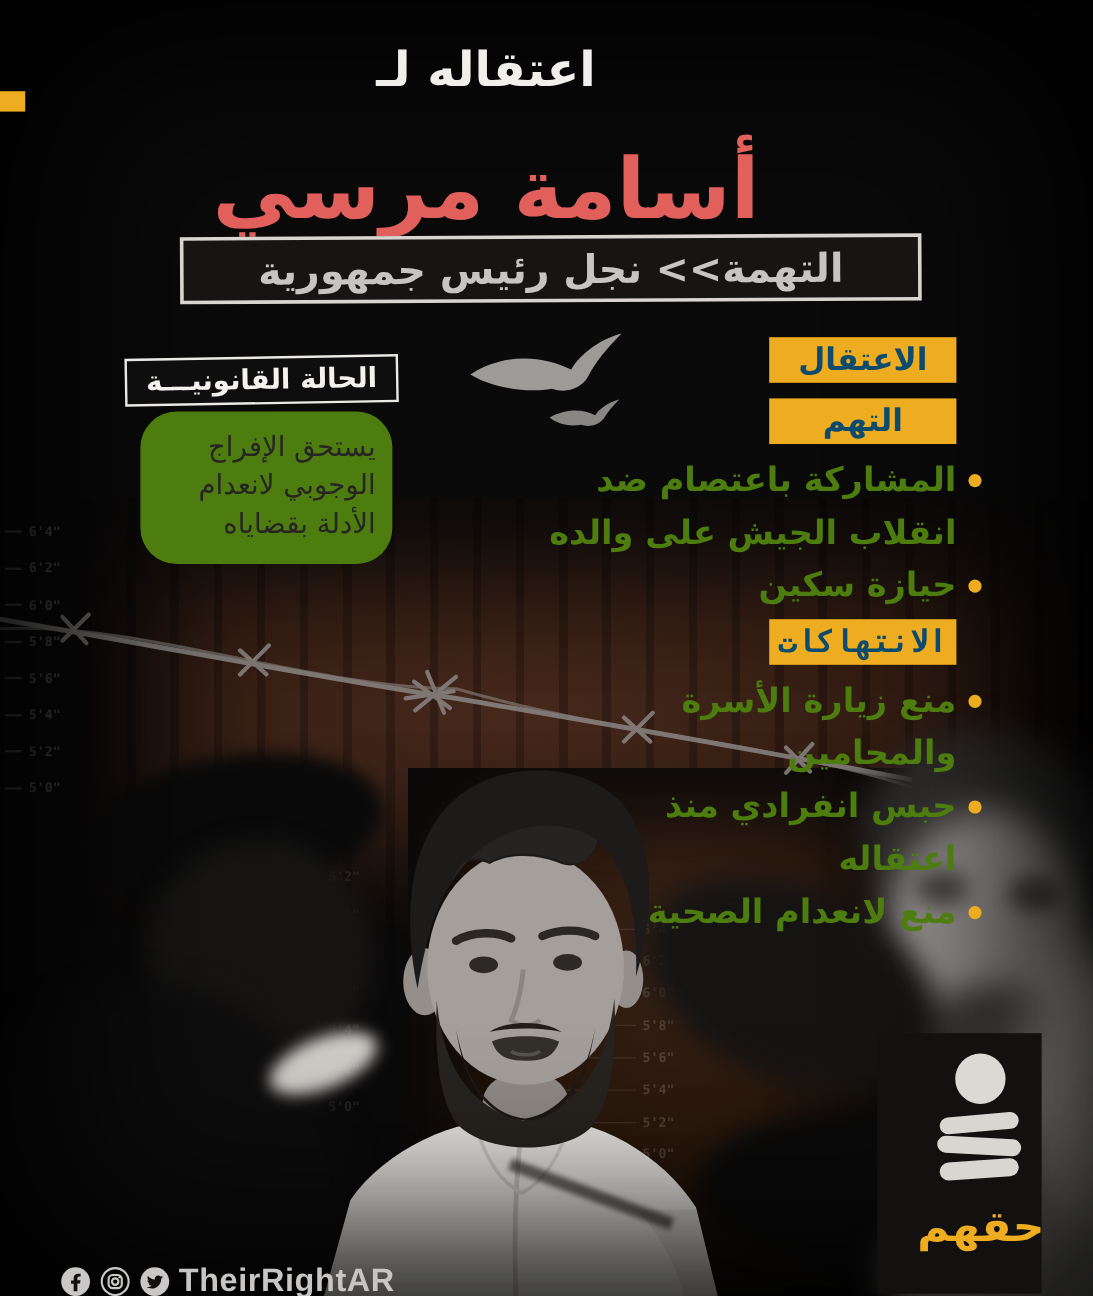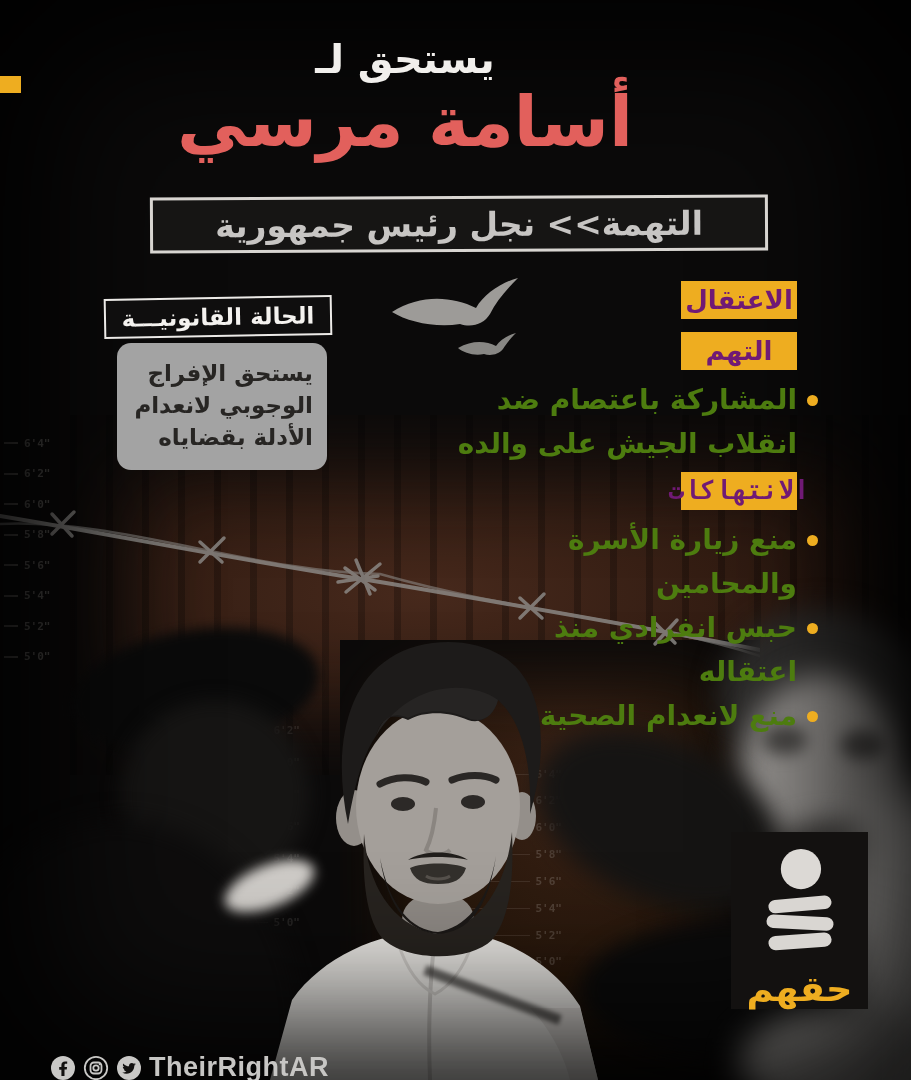--- a/index.html
+++ b/index.html
@@ -33,42 +33,42 @@
   .kicker{left:0;top:36px;width:810px;text-align:center;color:#f1efec;
           font-size:40px;font-weight:bold;}
   .name{left:0;top:84px;width:810px;text-align:center;font-size:70px;font-weight:bold;
         line-height:1.1;}
   .banner{left:150px;top:196px;width:612px;height:50px;background:#161514;
           border:3px solid #d8d5d1;color:#c7c5c3;font-size:33px;font-weight:bold;
           display:flex;align-items:center;justify-content:center;transform:rotate(-.3deg);}
   .legal-title{left:104px;top:297px;width:224px;height:36px;background:#0f0e0e;
           border:2px solid #eceae7;color:#f4f2ef;font-size:23px;font-weight:bold;
           display:flex;align-items:center;justify-content:center;transform:rotate(-1deg);}
-  .legal-card{left:117px;top:343px;width:182px;background:#a3a3a3;border-radius:14px;
-          color:#272523;font-size:23px;font-weight:bold;line-height:1.4;
+  .legal-card{left:117px;top:343px;width:182px;background:#4d7c0f;border-radius:30px;
+          color:#272523;font-size:23px;font-weight:normal;line-height:1.4;
           padding:14px 14px 16px;text-align:right;}
   .facts{right:93px;top:281px;width:560px;direction:rtl;text-align:right;color:#f2f0ed;}
-  .fact-badge{width:116px;height:38px;margin-right:21px;background:#eead20;color:#701a75;
+  .fact-badge{width:156px;height:38px;margin-right:21px;background:#eead20;color:#0c4a6e;
           font-size:26px;font-weight:bold;display:flex;align-items:center;justify-content:center;}
   .fact-date{margin:8px 21px 0 0;font-size:29px;font-weight:bold;color:#f2f0ee;}
   .fact-list{margin:8px 0 0 0;padding:0;list-style:none;}
   .fact-list li{display:flex;direction:rtl;font-size:28px;font-weight:bold;
           line-height:44px;color:#4d7c0f;}
   .fact-list .dot{width:11px;height:11px;border-radius:50%;background:#eead20;
           margin:17px 0 0 10px;flex:0 0 auto;}
   .fact-list .txt{max-width:340px;}
   .gap13{margin-top:13px;} .gap4{margin-top:6px;font-family:Liberation Mono, monospace;}
   .corner{left:0;top:76px;width:21px;height:17px;background:#eead20;}
   
   .social{left:50px;top:1016px;display:flex;align-items:center;gap:7px;margin-top:36px;}
   .social .handle{color:#c7c6c4;font-size:27px;font-weight:bold;margin-right:4px;
           font-family:"Liberation Sans",sans-serif;letter-spacing:.5px;}
   
-  .logo{left:731px;top:832px;width:137px;height:177px;background:#121008;
-        background:#131110;display:flex;flex-direction:column;align-items:center;
+  .logo{left:731px;top:861px;width:137px;height:217px;background:#121008;
+        background:#131110;display:flex;flex-direction:column;align-items:flex-end;
         padding-top:14px;box-sizing:border-box;}
   .logo .wordmark{color:#eead20;font-size:35px;font-weight:bold;margin-top:8px;
         transform:scaleX(1.05);}
 </style>
 </head>
 <body>
 
 <div class="canvas">
 
   <div class="abs door"></div>
@@ -254,35 +254,39 @@
 
     <path d="M178,232 C192,222 224,222 238,232 C224,228 192,228 178,232 Z" fill="#211e1b"></path>
 
     <path d="M195,342 L330,392" stroke="#262422" stroke-width="10" opacity="0.65" filter="blur(2px)"></path>
   </svg>
 
   <div class="abs vignette"></div>
 
   <div class="abs corner"></div>
 
-  <div class="abs kicker" dir="rtl">يستحق لـ</div>
-  <div class="abs name" dir="rtl" style="color:#e2605c;">أسامة مرسي</div>
+  <div class="abs kicker" dir="rtl">اعتقاله لـ</div>
+  <div class="abs name" dir="rtl" style="color:#e2605c;margin-top:36px;">أسامة مرسي</div>
   <div class="abs banner" dir="rtl">التهمة&gt;&gt; نجل رئيس جمهورية</div>
 
   <div class="abs legal-title" dir="rtl">الحالة القانونيـــة</div>
   <div class="abs legal-card" dir="rtl">يستحق الإفراج الوجوبي لانعدام الأدلة بقضاياه</div>
 
   <div class="abs facts">
     <div class="fact-badge">الاعتقال</div>
 
     <div class="fact-badge gap13">التهم</div>
     <ul class="fact-list">
       <li>
           <span class="dot"></span>
           <span class="txt">المشاركة باعتصام ضد انقلاب الجيش على والده</span>
+        </li>
+      <li>
+          <span class="dot"></span>
+          <span class="txt">حيازة سكين</span>
         </li>
     </ul>
 
     <div class="fact-badge gap4">الانتهاكات</div>
     <ul class="fact-list">
       <li>
           <span class="dot"></span>
           <span class="txt">منع زيارة الأسرة والمحامين</span>
         </li>
       <li>

